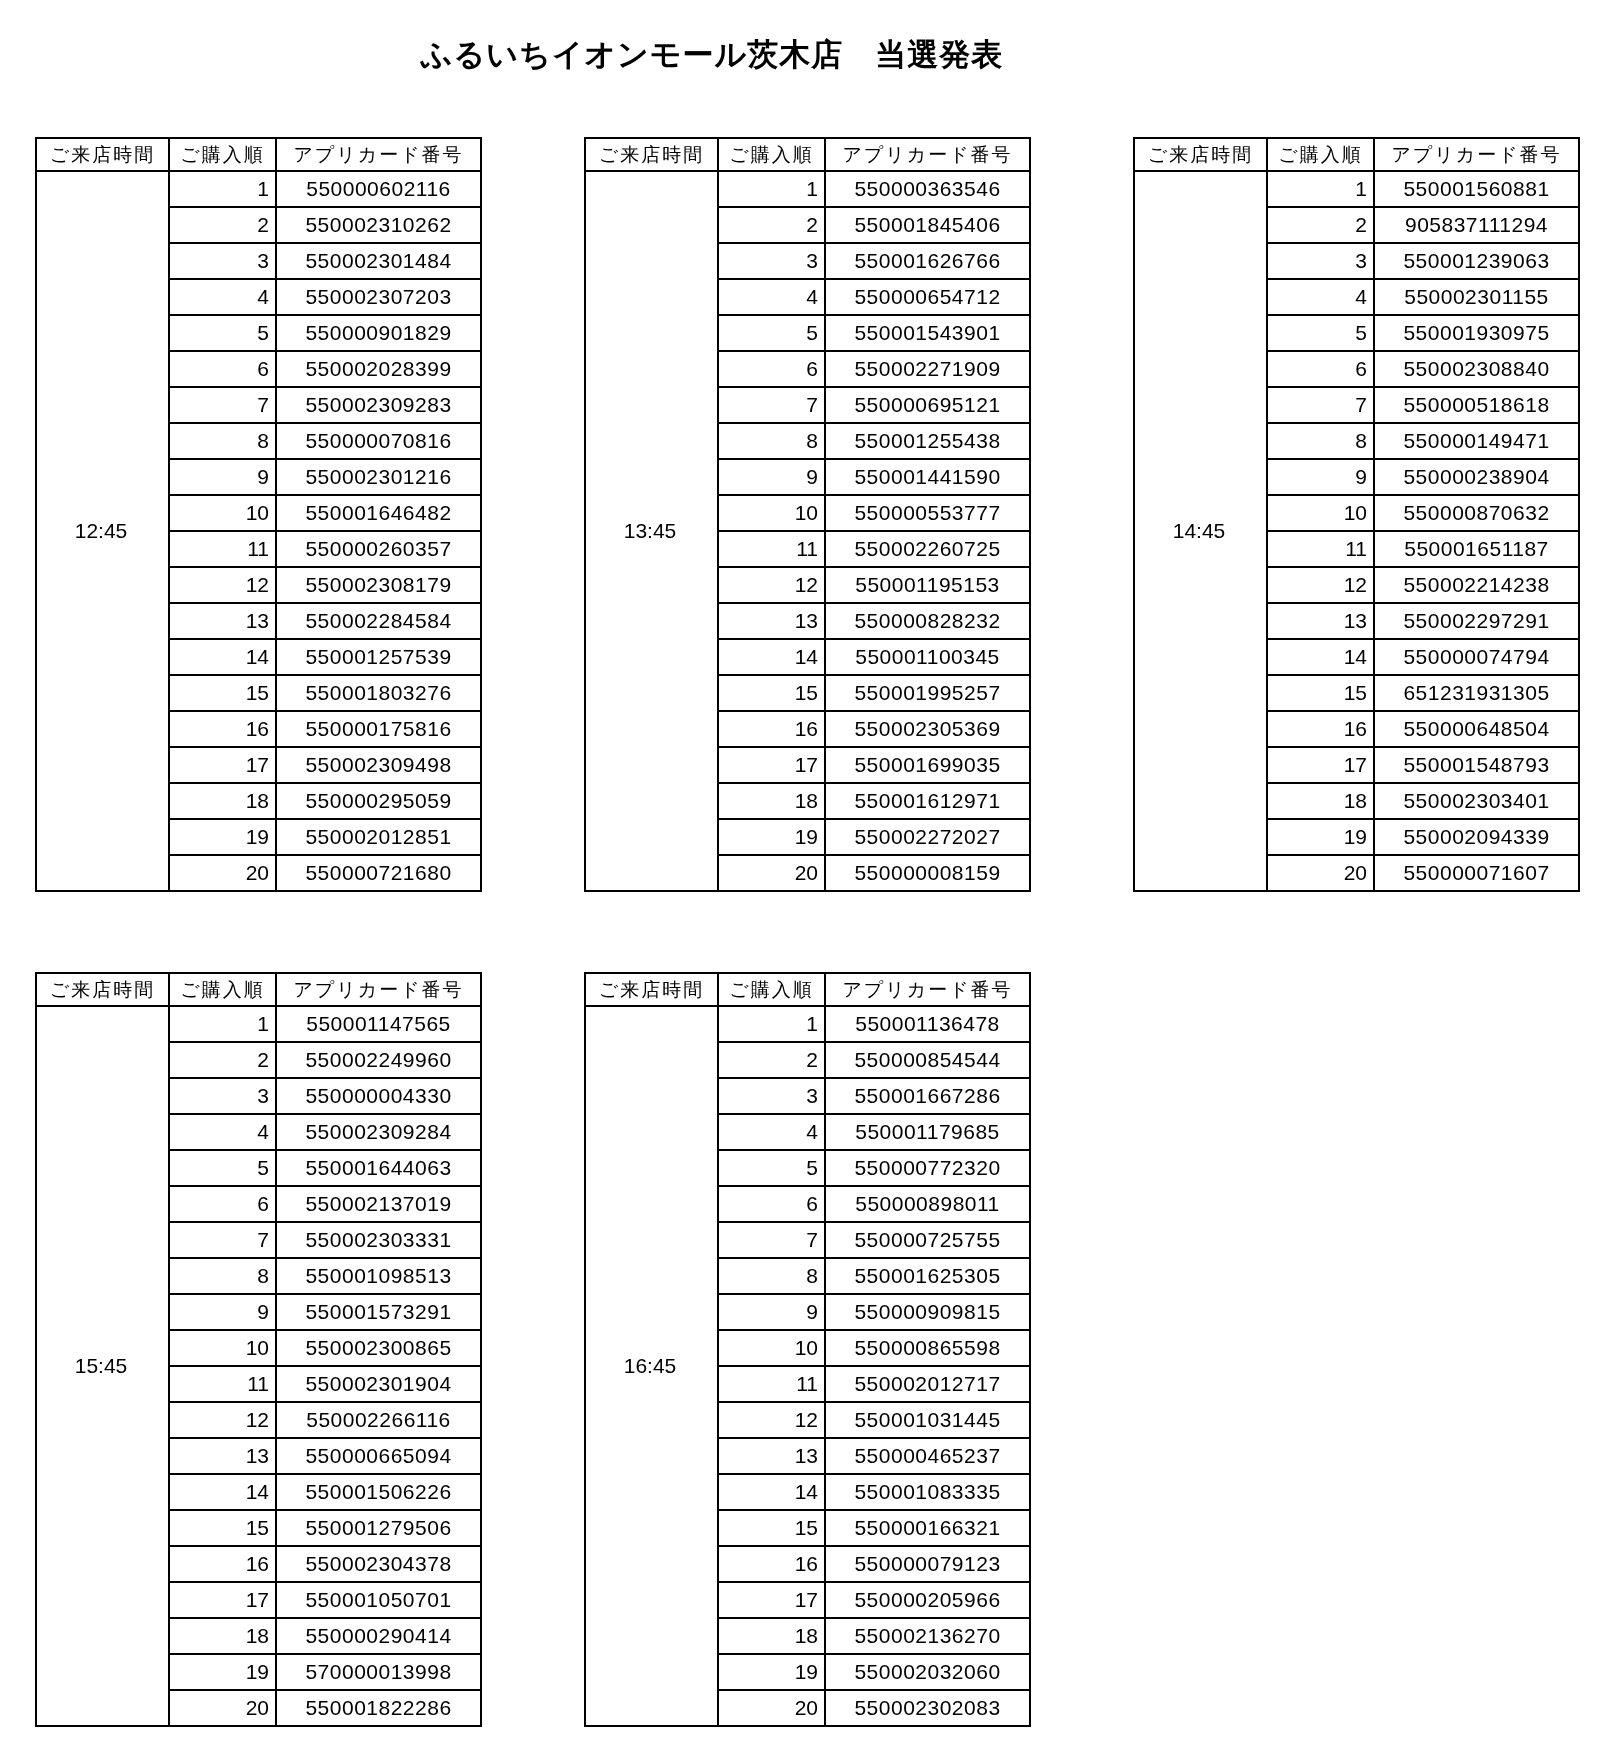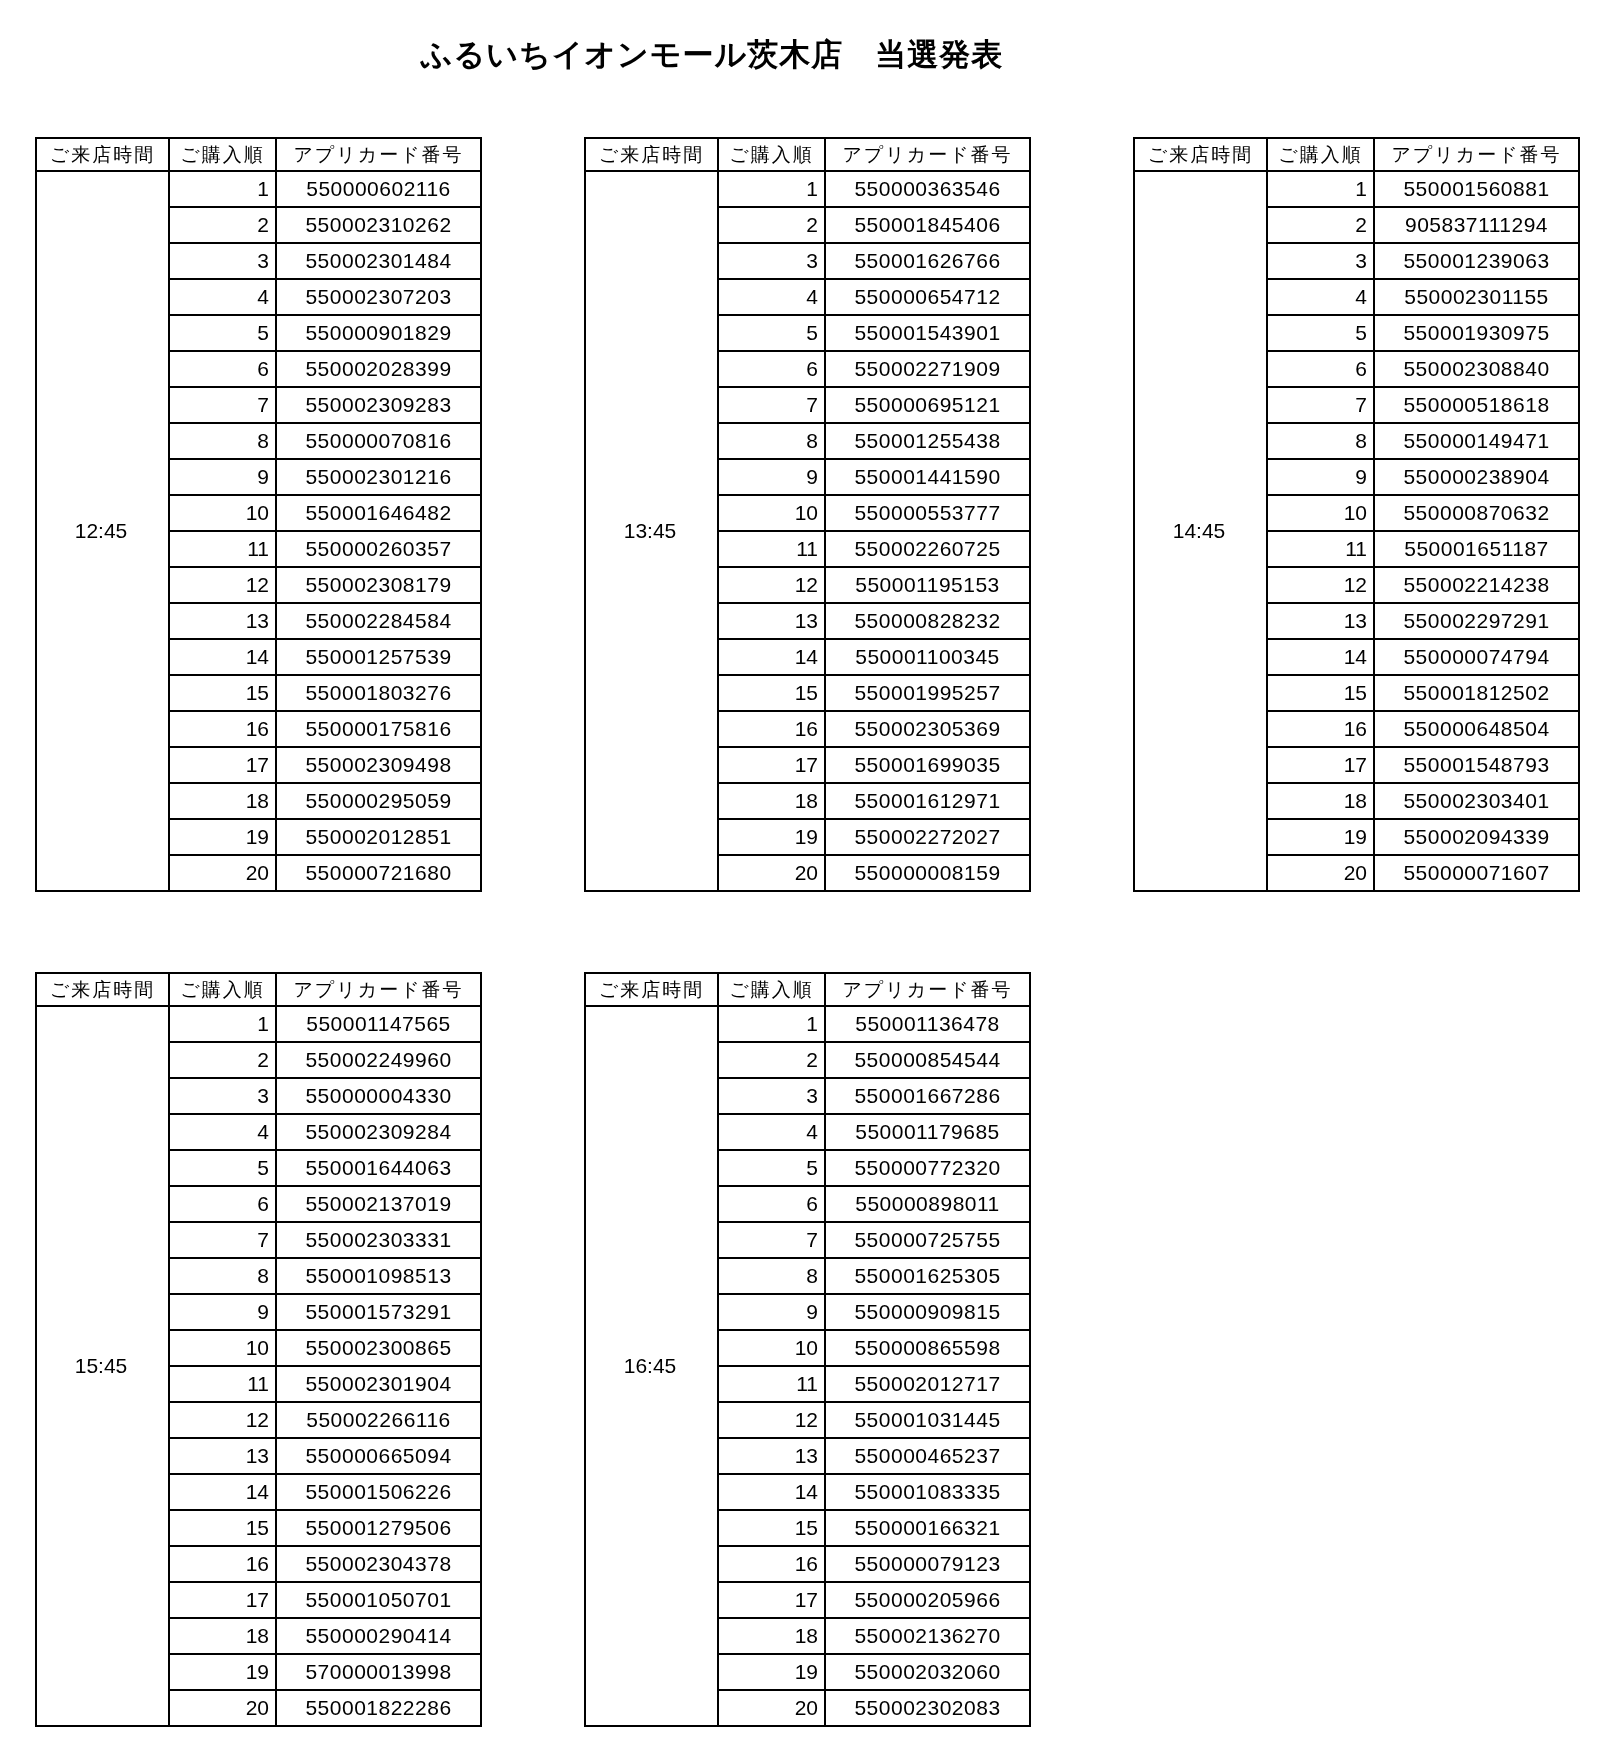--- a/index.html
+++ b/index.html
@@ -306,21 +306,21 @@
       <tr>
         <td class="c-order">13</td>
         <td class="c-num">550002297291</td>
       </tr>
       <tr>
         <td class="c-order">14</td>
         <td class="c-num">550000074794</td>
       </tr>
       <tr>
         <td class="c-order">15</td>
-        <td class="c-num">550001812502</td>
+        <td class="c-num">651231931305</td>
       </tr>
       <tr>
         <td class="c-order">16</td>
         <td class="c-num">550000648504</td>
       </tr>
       <tr>
         <td class="c-order">17</td>
         <td class="c-num">550001548793</td>
       </tr>
       <tr>

